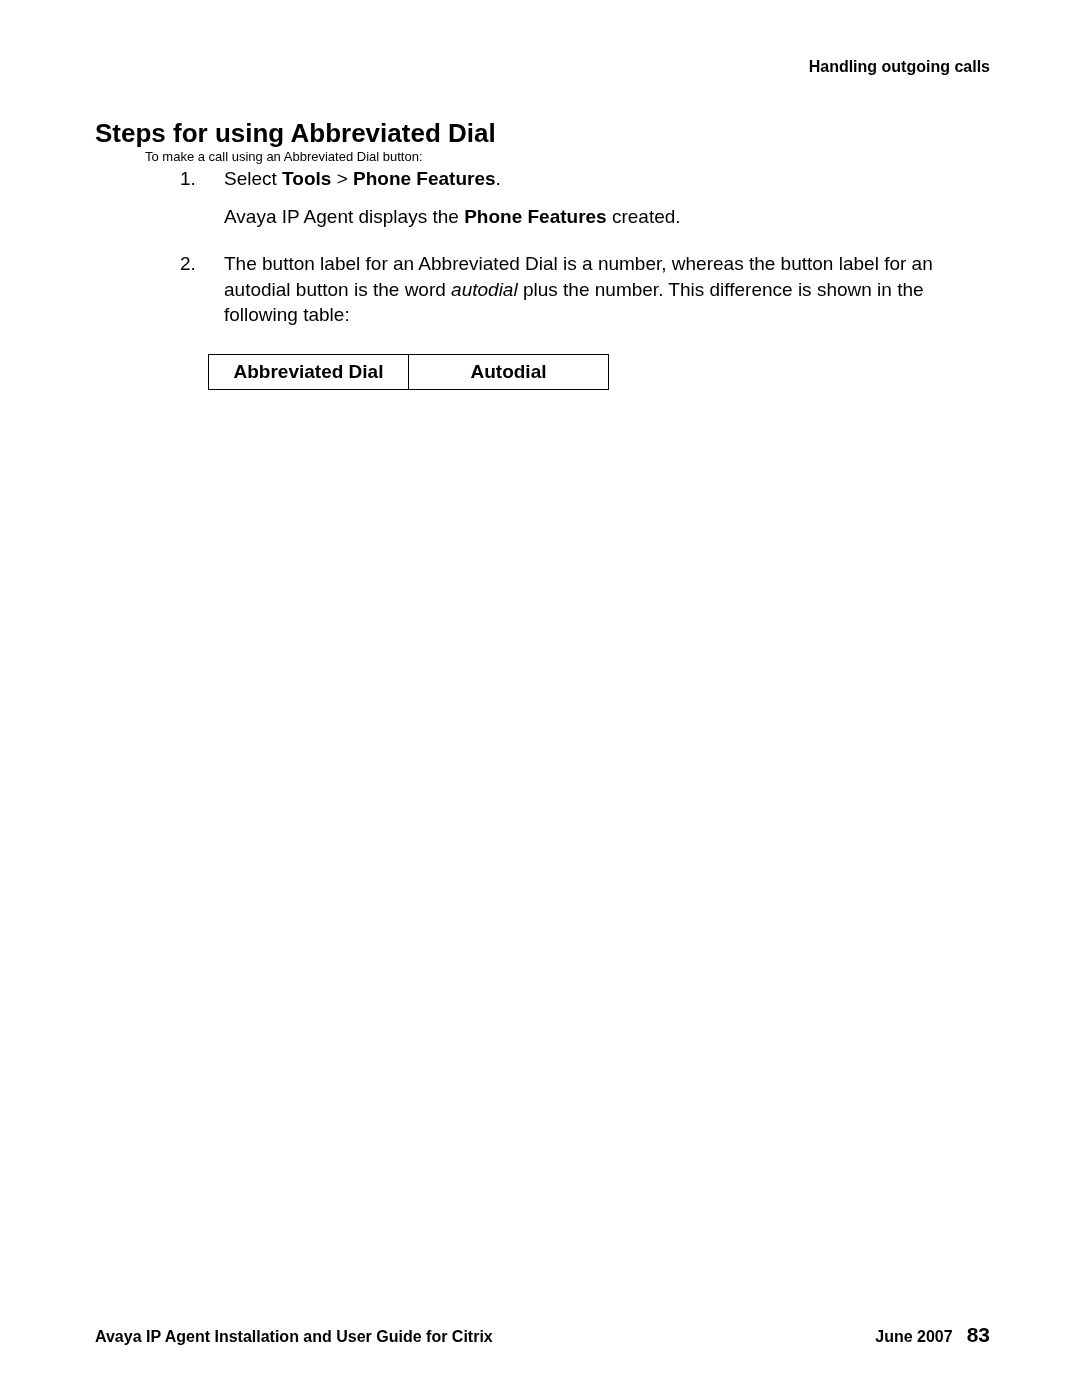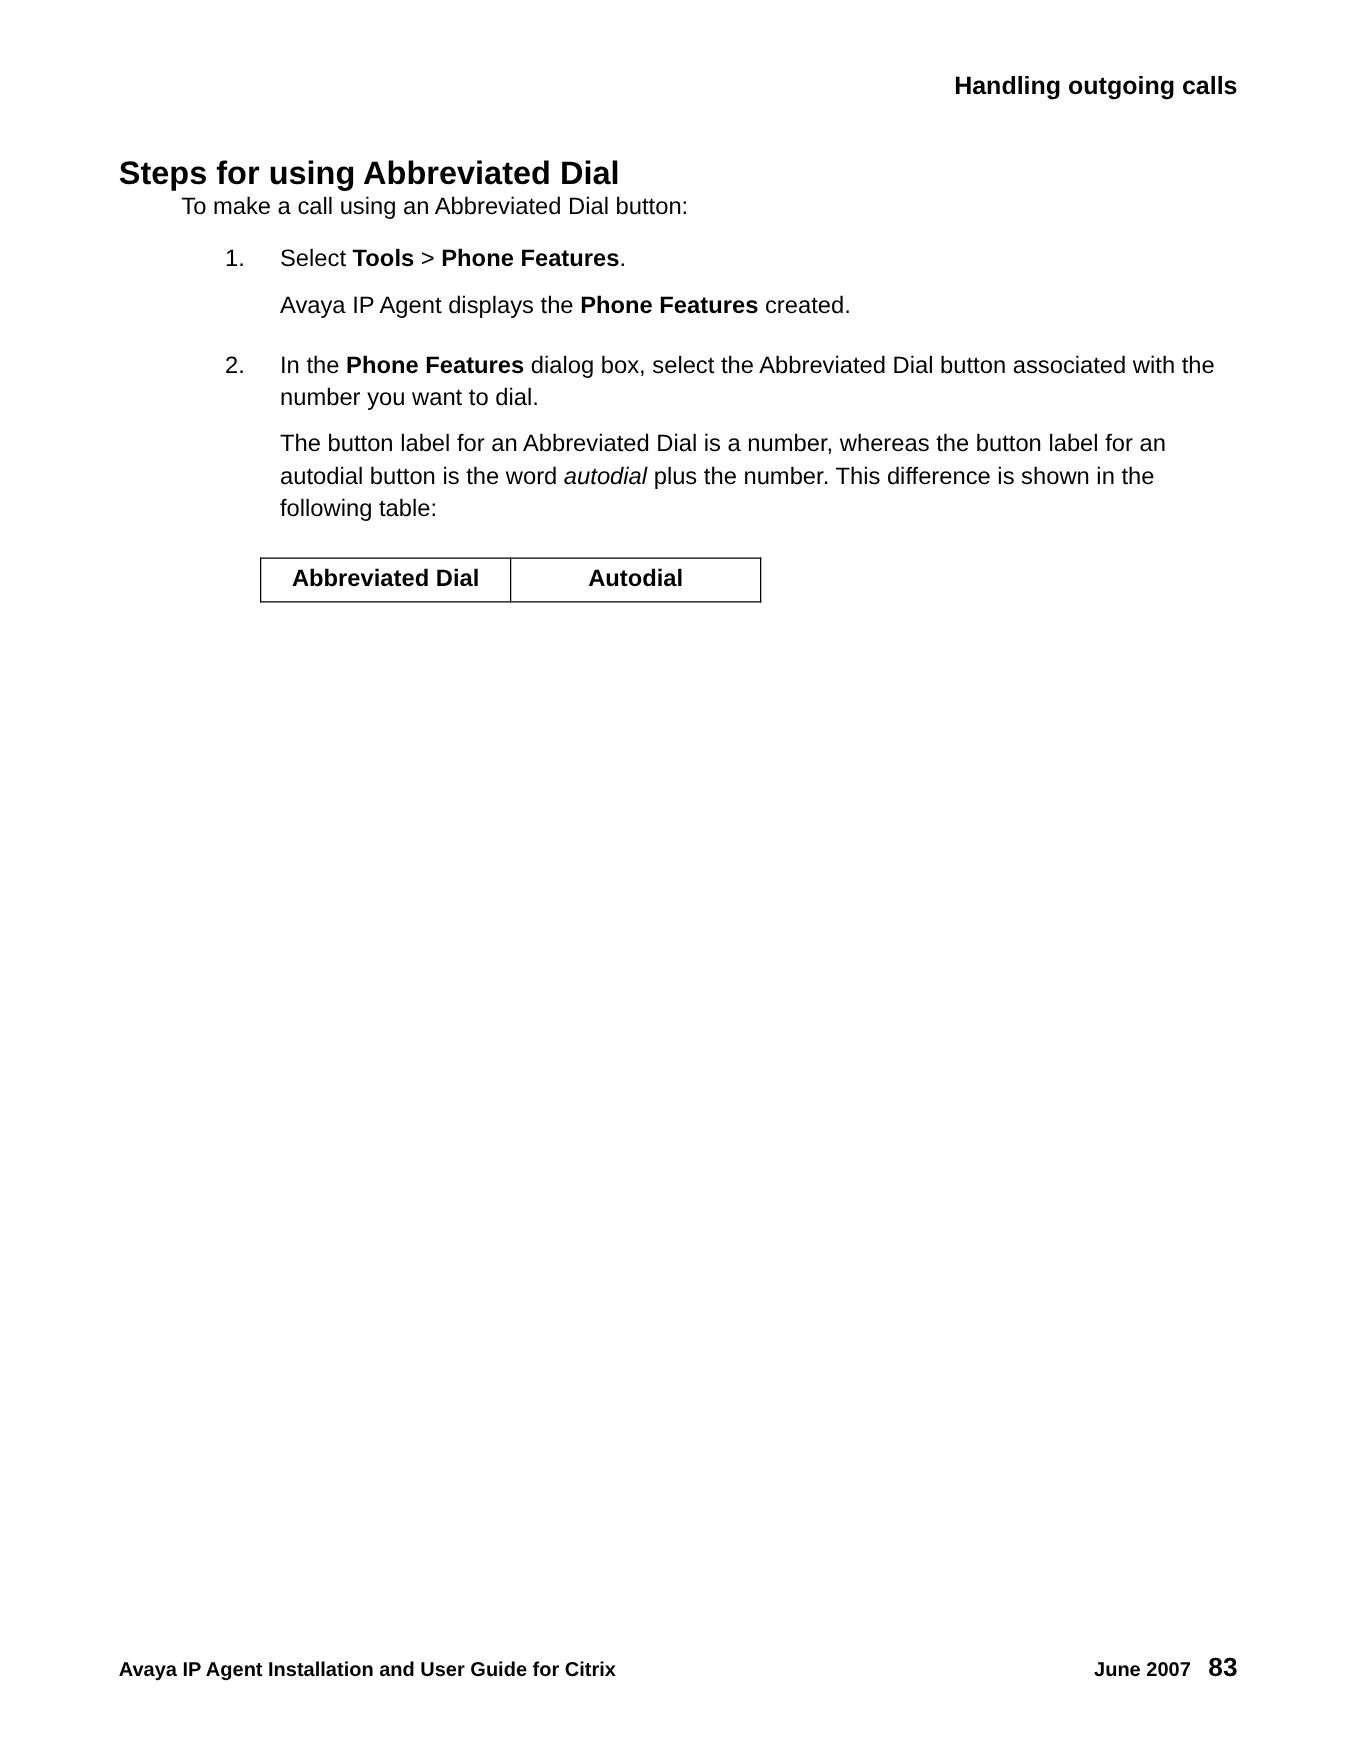--- a/index.html
+++ b/index.html
@@ -12,31 +12,30 @@
       background: #ffffff;
       color: #000000;
       width: 1080px;
       height: 1397px;
       position: relative;
       padding: 58px 90px 50px 95px;
     }
     .header-right {
       text-align: right;
       font-weight: bold;
-      font-size: 20px;
+      font-size: 16px;
       margin-bottom: 42px;
     }
     .section-title {
       font-weight: bold;
       font-size: 26px;
     }
     .intro {
-      font-size: 19px;
+      font-size: 13px;
       margin-left: 50px;
-      margin-bottom: 16px;
       line-height: 1.3;
     }
     .list {
       margin-left: 85px;
     }
     .list-item {
       display: flex;
       margin-bottom: 10px;
     }
     .list-num {
@@ -121,23 +120,20 @@
       <p class="list-para">
         <span>Avaya IP Agent displays the </span><span class="bold">Phone Features</span><span> created.</span>
       </p>
     </div>
   </div>
 
   <div class="list-item">
     <div class="list-num">2.</div>
     <div class="list-content">
       <p class="list-para">
-        <span>In the </span><span class="bold">Phone Features</span><span> dialog box, select the Abbreviated Dial button associated with the number you want to dial.</span>
-      </p>
-      <p class="list-para">
         <span>The button label for an Abbreviated Dial is a number, whereas the button label for an autodial button is the word </span><span class="italic">autodial</span><span> plus the number. This difference is shown in the following table:</span>
       </p>
     </div>
   </div>
 </div>
 
 <div class="table-wrap">
   <table>
     <tbody>
         <tr>

